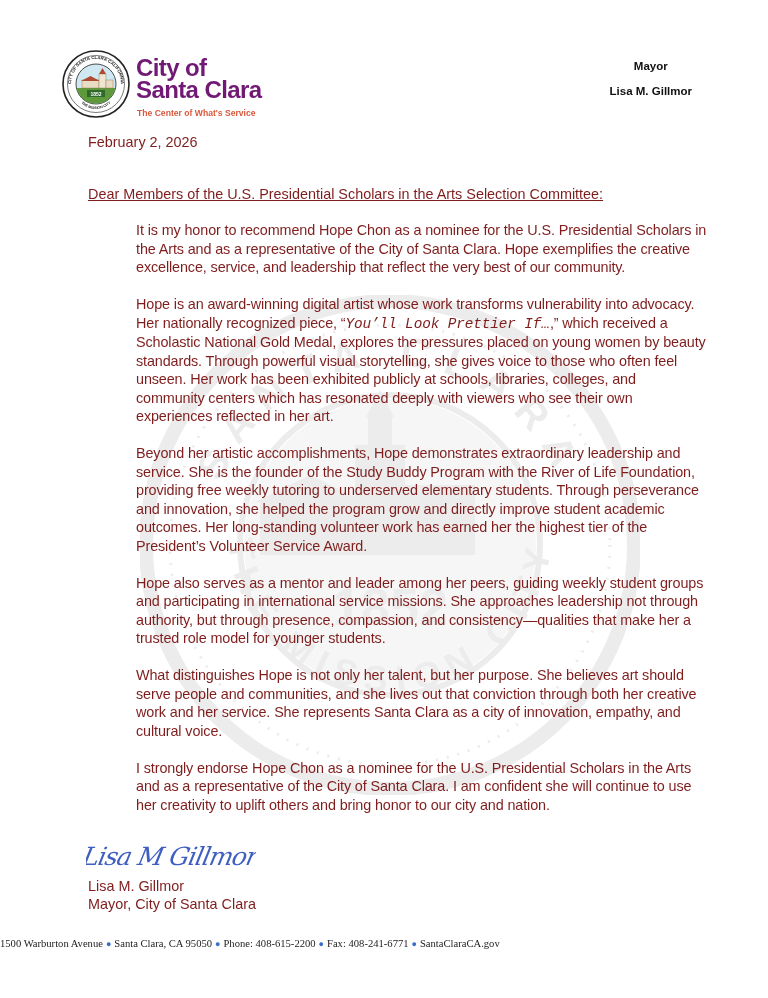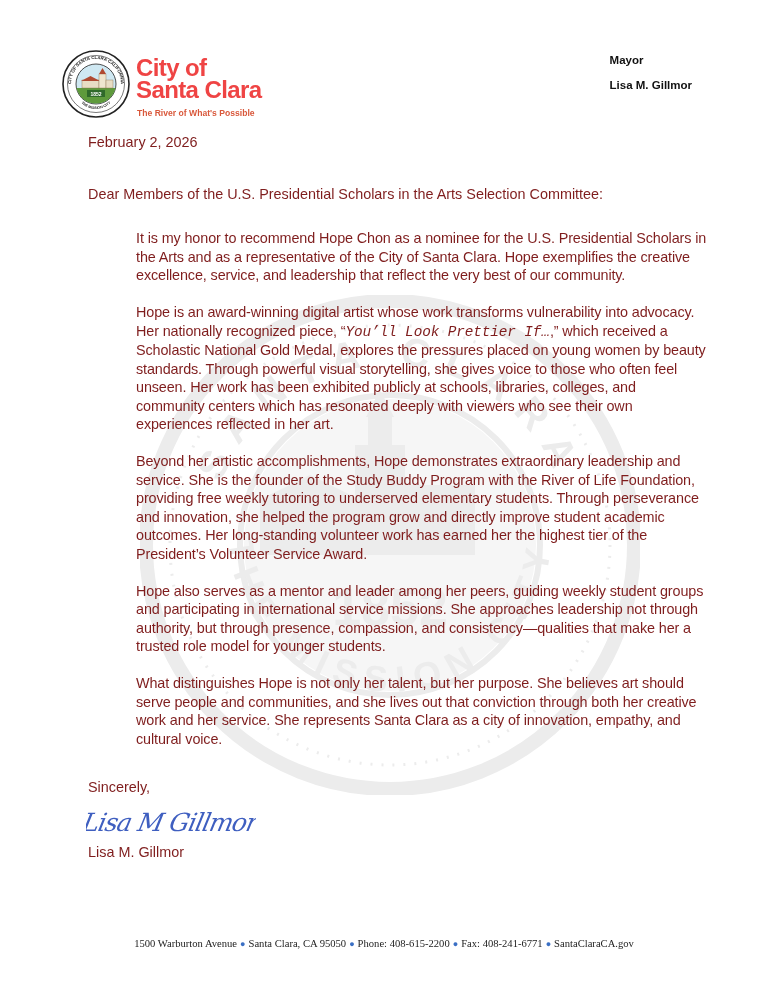--- a/index.html
+++ b/index.html
@@ -3,39 +3,39 @@
   <meta charset="utf-8">
   <style>
     * { box-sizing: border-box; margin: 0; padding: 0; }
     html, body { width: 768px; height: 998px; background: #ffffff; overflow: hidden; }
     body { position: relative; font-family: "Liberation Sans", sans-serif; color: #111111; }
 
     .watermark { position: absolute; left: 140px; top: 295px; width: 500px; height: 500px; z-index: 0; pointer-events: none; }
 
     .logo { position: absolute; left: 62px; top: 50px; width: 230px; height: 75px; z-index: 2; }
     .seal { position: absolute; left: 0; top: 0; width: 68px; height: 68px; }
-    .logo-title { position: absolute; left: 74px; top: 7px; font-family: "Liberation Sans", sans-serif; font-weight: bold; font-size: 24px; line-height: 22px; letter-spacing: -0.6px; color: #ef4444; }
+    .logo-title { position: absolute; left: 74px; top: 7px; font-family: "Liberation Sans", sans-serif; font-weight: bold; font-size: 24px; line-height: 22px; letter-spacing: -0.6px; color: #701a75; }
     .logo-title span { display: block; }
     .logo-tagline { position: absolute; left: 75px; top: 58px; font-size: 8.6px; font-weight: bold; color: #d9583b; white-space: nowrap; }
 
-    .mayor-block { position: absolute; right: 76px; top: 54px; text-align: left; font-family: "Liberation Sans", sans-serif; font-weight: bold; font-size: 11.5px; z-index: 2; }
+    .mayor-block { position: absolute; right: 76px; top: 60px; text-align: center; font-family: "Liberation Sans", sans-serif; font-weight: bold; font-size: 11.5px; z-index: 2; }
     .mayor-block .title { display: block; margin-bottom: 13px; }
     .mayor-block .name { display: block; }
 
     .letter { position: absolute; left: 88px; top: 133px; width: 620px; z-index: 2; font-family: "Liberation Sans", sans-serif; font-size: 14.4px; line-height: 18.5px; color: #7f1d1d; }
     .date { display: block; margin-bottom: 33px; }
     .subject { display: block; font-weight: bold; margin-bottom: 18px; }
-    .salutation { display: block; margin-bottom: 26px; }
+    .salutation { display: block; margin-bottom: 18px; text-decoration: underline; }
     .para { margin-bottom: 18.5px; letter-spacing: -0.12px; margin-left: 48px; }
     .para em { font-style: italic; font-family: Liberation Mono, monospace; }
     .closing { display: block; margin-top: 30px; }
     .signature { display: block; width: 170px; height: 44px; margin: 2px 0 0 -2px; }
     .signer { display: block; }
 
-    .footer { position: absolute; left: 0; right: 0; top: 938px; text-align: center; font-family: "Liberation Serif", serif; font-size: 10.6px; color: #222; z-index: 2; }
+    .footer { position: absolute; left: 0; right: 0; top: 938px; text-align: left; font-family: "Liberation Serif", serif; font-size: 10.6px; color: #222; z-index: 2; }
     .footer .dot { color: #3a6fc4; font-size: 9px; padding: 0 3px; }
   </style>
 </head>
 <body>
 
 <svg class="watermark" viewBox="0 0 500 500">
   <defs>
     <path id="wm-top-arc" d="M 70 250 A 180 180 0 0 1 430 250"></path>
     <path id="wm-bot-arc" d="M 90 260 A 162 162 0 0 0 410 260"></path>
   </defs>
@@ -75,40 +75,41 @@
     <rect x="44" y="30" width="7" height="8" fill="#e8ddc4" stroke="#8a6f4a" stroke-width="0.4"></rect>
     <rect x="25" y="40" width="18" height="7" fill="#2f6a2a"></rect>
     <text x="34" y="45.5" text-anchor="middle" font-family="Liberation Sans, sans-serif" font-size="5" font-weight="bold" fill="#ffffff">1852</text>
     <text font-family="Liberation Sans, sans-serif" font-size="4.4" font-weight="bold" fill="#222"><textPath href="#seal-top" startOffset="50%" text-anchor="middle">CITY OF SANTA CLARA CALIFORNIA</textPath></text>
     <text font-family="Liberation Sans, sans-serif" font-size="3.6" font-weight="bold" fill="#222"><textPath href="#seal-bot" startOffset="50%" text-anchor="middle">THE MISSION CITY</textPath></text>
   </svg>
   <div class="logo-title">
     <span>City of</span>
     <span>Santa Clara</span>
   </div>
-  <div class="logo-tagline">The River of What's Possible</div>
+  <div class="logo-tagline">The Center of What's Service</div>
 </div>
 
 <div class="mayor-block">
   <span class="title">Mayor</span>
   <span class="name">Lisa M. Gillmor</span>
 </div>
 
 <div class="letter">
   <span class="date">February 2, 2026</span>
   <span class="salutation">Dear Members of the U.S. Presidential Scholars in the Arts Selection Committee:</span>
 
   <p class="para">It is my honor to recommend Hope Chon as a nominee for the U.S. Presidential Scholars in the Arts and as a representative of the City of Santa Clara. Hope exemplifies the creative excellence, service, and leadership that reflect the very best of our community.</p>
   <p class="para"><span>Hope is an award-winning digital artist whose work transforms vulnerability into advocacy. Her nationally recognized piece, “</span><em>You’ll Look Prettier If…</em><span>,” which received a Scholastic National Gold Medal, explores the pressures placed on young women by beauty standards. Through powerful visual storytelling, she gives voice to those who often feel unseen. Her work has been exhibited publicly at schools, libraries, colleges, and community centers which has resonated deeply with viewers who see their own experiences reflected in her art.</span></p>
   <p class="para">Beyond her artistic accomplishments, Hope demonstrates extraordinary leadership and service. She is the founder of the Study Buddy Program with the River of Life Foundation, providing free weekly tutoring to underserved elementary students. Through perseverance and innovation, she helped the program grow and directly improve student academic outcomes. Her long-standing volunteer work has earned her the highest tier of the President’s Volunteer Service Award.</p>
   <p class="para">Hope also serves as a mentor and leader among her peers, guiding weekly student groups and participating in international service missions. She approaches leadership not through authority, but through presence, compassion, and consistency—qualities that make her a trusted role model for younger students.</p>
   <p class="para">What distinguishes Hope is not only her talent, but her purpose. She believes art should serve people and communities, and she lives out that conviction through both her creative work and her service. She represents Santa Clara as a city of innovation, empathy, and cultural voice.</p>
+  <p class="para">I strongly endorse Hope Chon as a nominee for the U.S. Presidential Scholars in the Arts and as a representative of the City of Santa Clara. I am confident she will continue to use her creativity to uplift others and bring honor to our city and nation.</p>
 
-  <span class="closing">Sincerely,</span>
   <svg class="signature" viewBox="0 0 170 44">
     <text x="2" y="32" font-family="DejaVu Serif, serif" font-style="italic" font-size="25" fill="#3f5fc0" letter-spacing="-1" transform="skewX(-12)">Lisa M Gillmor</text>
   </svg>
   <span class="signer">Lisa M. Gillmor</span>
+  <span class="signer">Mayor, City of Santa Clara</span>
 </div>
 
 <div class="footer">
   <span>1500 Warburton Avenue</span><span class="dot">●</span><span>Santa Clara, CA 95050</span><span class="dot">●</span><span>Phone: 408-615-2200</span><span class="dot">●</span><span>Fax: 408-241-6771</span><span class="dot">●</span><span>SantaClaraCA.gov</span>
 </div>
 
 </body></html>

